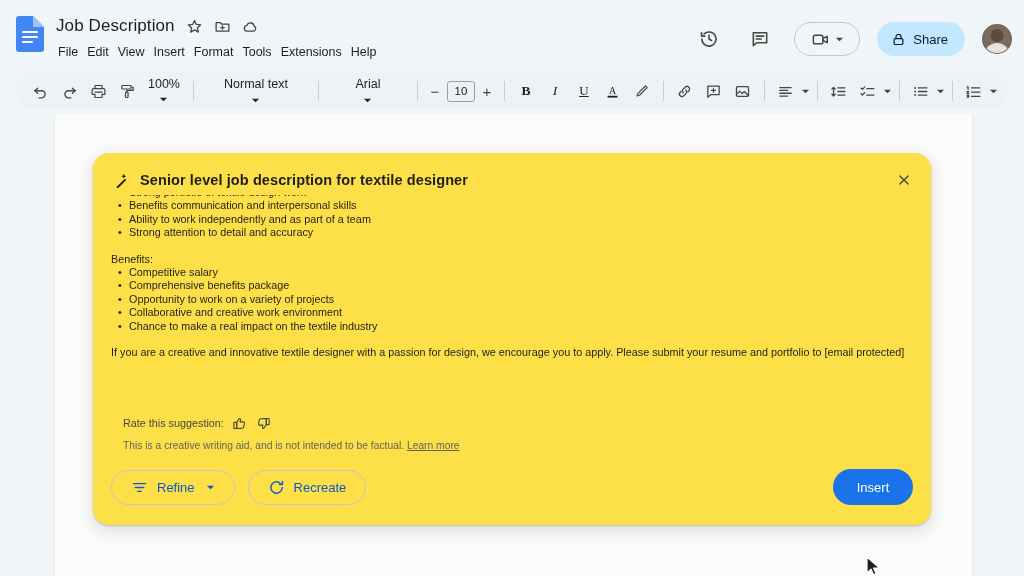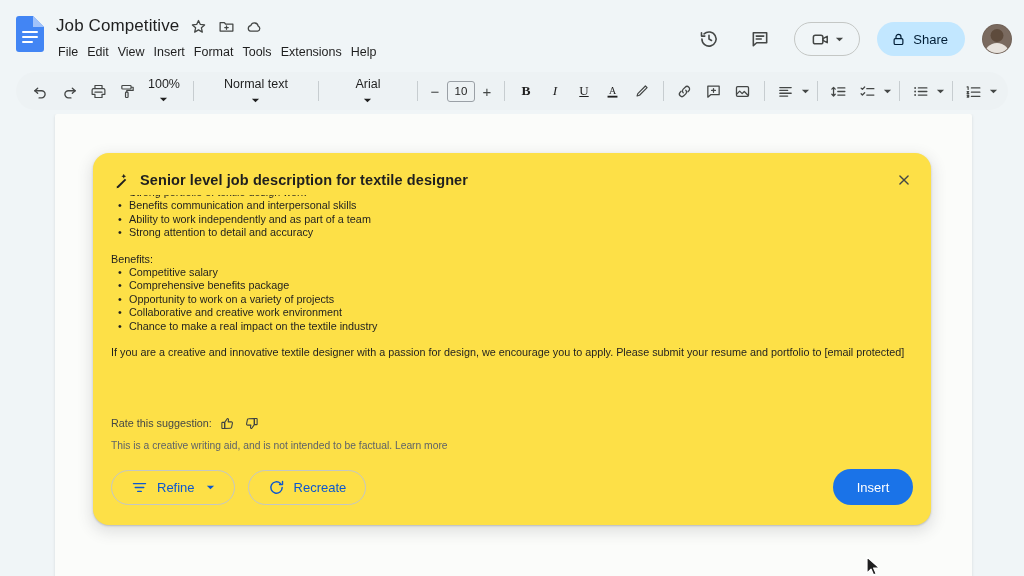--- a/index.html
+++ b/index.html
@@ -332,21 +332,21 @@
 
   .ai-closing {
     font-size: 10.8px;
     line-height: 13.4px;
     color: #1f1f1f;
     white-space: nowrap;
   }
 
   
   .ai-meta {
-    padding: 0 18px;
+    padding: 0 30px;
     flex: none;
   }
   .rate-row {
     display: flex;
     align-items: center;
     gap: 7px;
     height: 18px;
   }
   .rate-label {
     font-size: 10.8px;
@@ -364,20 +364,21 @@
   .rate-btn svg { width: 15px; height: 15px; display: block; }
 
   .disclaimer {
     font-size: 10.3px;
     color: #5f6368;
     margin-top: 7px;
     line-height: 14px;
   }
   .disclaimer a {
     color: #5f6368;
+    text-decoration: underline;
     cursor: pointer;
   }
 
   
   .ai-actions {
     display: flex;
     align-items: center;
     padding: 16px 18px 20px 18px;
     gap: 13px;
     flex: none;
@@ -435,21 +436,21 @@
   <svg class="docs-logo" viewBox="0 0 28 36">
     <path d="M3 0h14l11 11v22a3 3 0 0 1-3 3H3a3 3 0 0 1-3-3V3a3 3 0 0 1 3-3z" fill="#4285f4"></path>
     <path d="M17 0l11 11H17V0z" fill="#a1c2fa"></path>
     <rect x="6" y="15" width="16" height="2" rx="1" fill="#fff"></rect>
     <rect x="6" y="20" width="16" height="2" rx="1" fill="#fff"></rect>
     <rect x="6" y="25" width="11" height="2" rx="1" fill="#fff"></rect>
   </svg>
 
   <div class="title-block">
     <div class="title-row">
-      <span class="doc-title">Job Competitive</span>
+      <span class="doc-title">Job Description</span>
 
       <svg class="title-icon" viewBox="0 0 24 24" fill="none" stroke="currentColor" stroke-width="1.8">
         <path d="M12 3.5l2.6 5.6 6 .7-4.5 4.1 1.3 6-5.4-3.1-5.4 3.1 1.3-6L3.4 9.8l6-.7z" stroke-linejoin="round"></path>
       </svg>
 
       <svg class="title-icon" viewBox="0 0 24 24" fill="none" stroke="currentColor" stroke-width="1.8">
         <path d="M3 6.5h6l1.6 2H21v10H3z" stroke-linejoin="round"></path>
         <path d="M12 11v5M9.5 13.5h5" stroke-linecap="round"></path>
       </svg>
 

